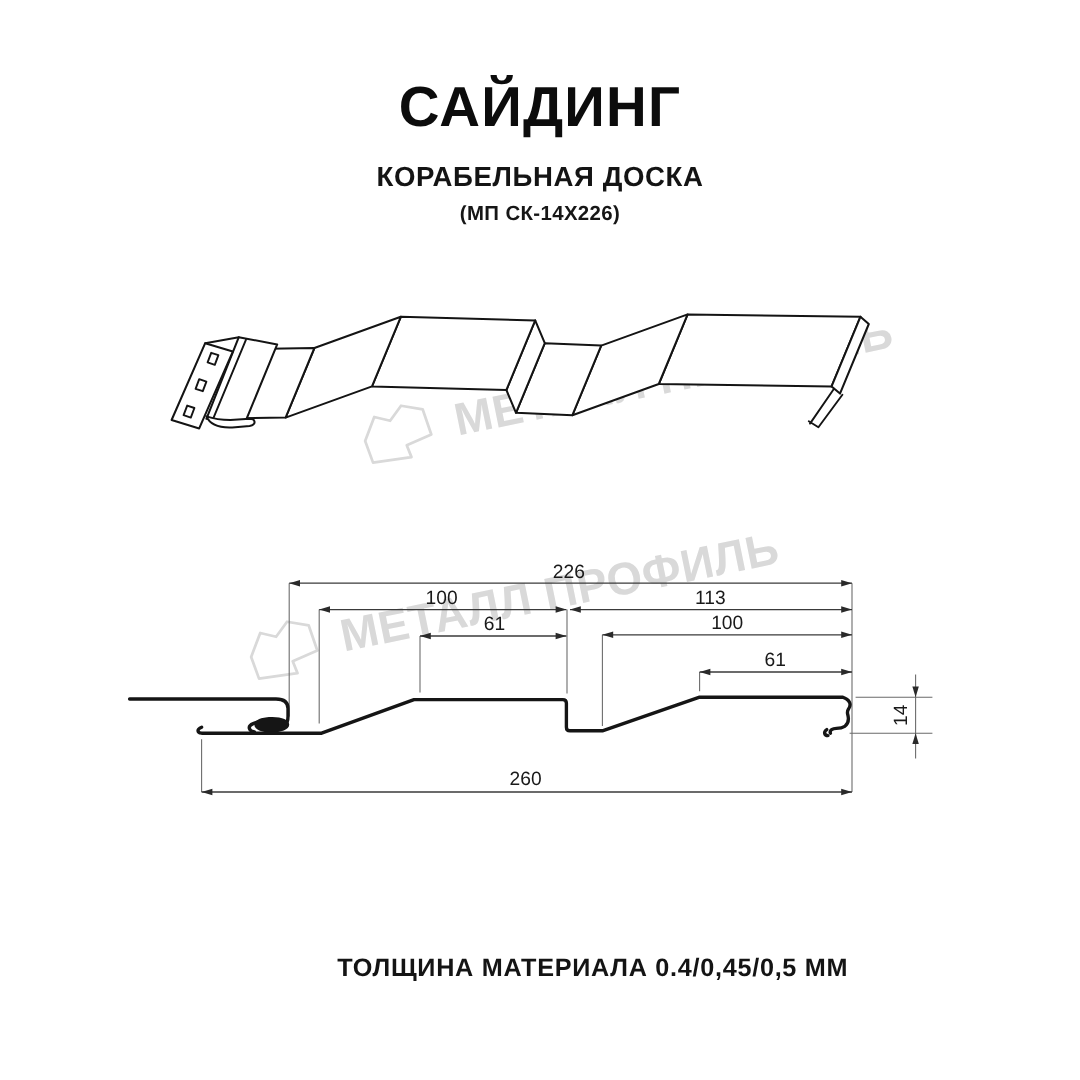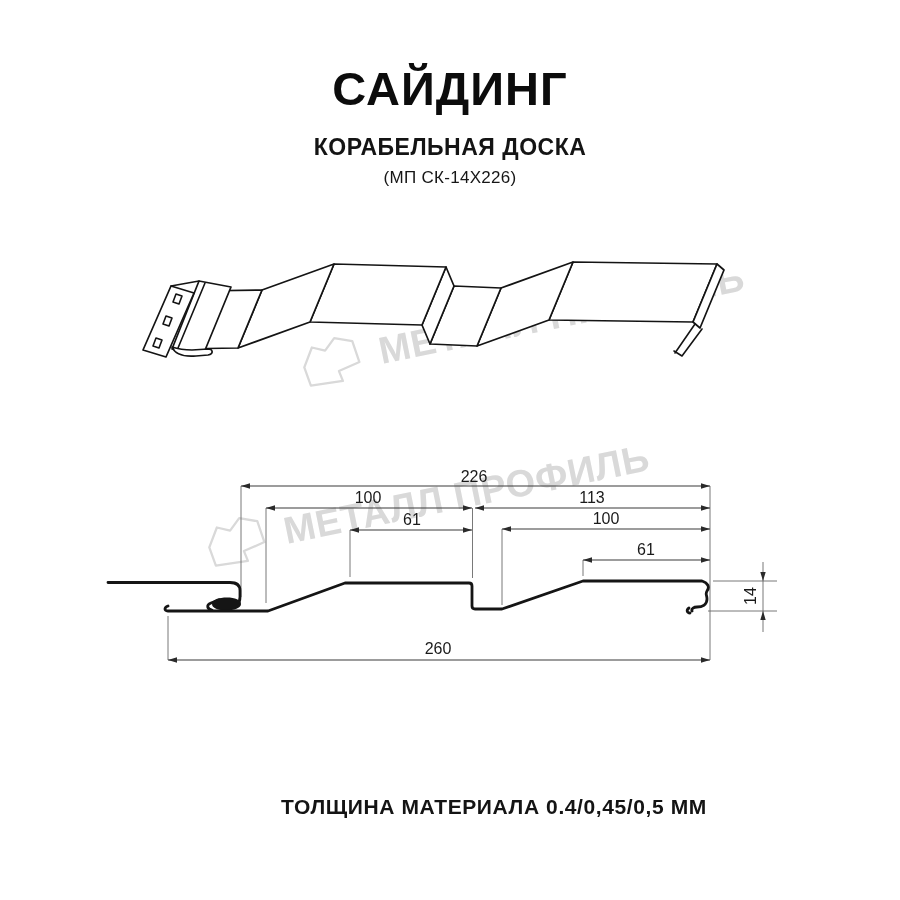--- a/index.html
+++ b/index.html
@@ -3,21 +3,21 @@
 <meta charset="utf-8">
 <style>
   html,body{margin:0;padding:0;background:#fff;}
   #page{position:relative;width:900px;height:900px;background:#fff;overflow:hidden;
         font-family:"Liberation Sans",sans-serif;color:#121212;}
 
   
   .header{position:absolute;top:64px;left:0;width:900px;text-align:center;z-index:2;}
   .title{font-size:47px;font-weight:800;letter-spacing:1px;color:#0c0c0c;line-height:50px;}
   .subtitle{margin-top:20px;font-size:23px;font-weight:700;letter-spacing:.5px;color:#141414;}
-  .code{margin-top:7px;font-size:17px;font-weight:400;letter-spacing:.3px;color:#161616;}
+  .code{margin-top:7px;font-size:17px;font-weight:700;letter-spacing:.3px;color:#161616;}
 
   
   .watermark{position:absolute;display:flex;align-items:center;gap:13px;
              transform:rotate(-11.5deg);transform-origin:left center;z-index:1;}
   .wm-text{font-size:38px;font-weight:700;letter-spacing:.5px;white-space:nowrap;color:#d9d9d9;}
   .wm-logo{width:76px;height:56px;flex:0 0 auto;}
   .wm-logo path{fill:none;stroke:#d9d9d9;stroke-width:2.4;stroke-linejoin:round;}
   #wm1{left:292px;top:341px;}
   #wm2{left:197px;top:521px;}
 

